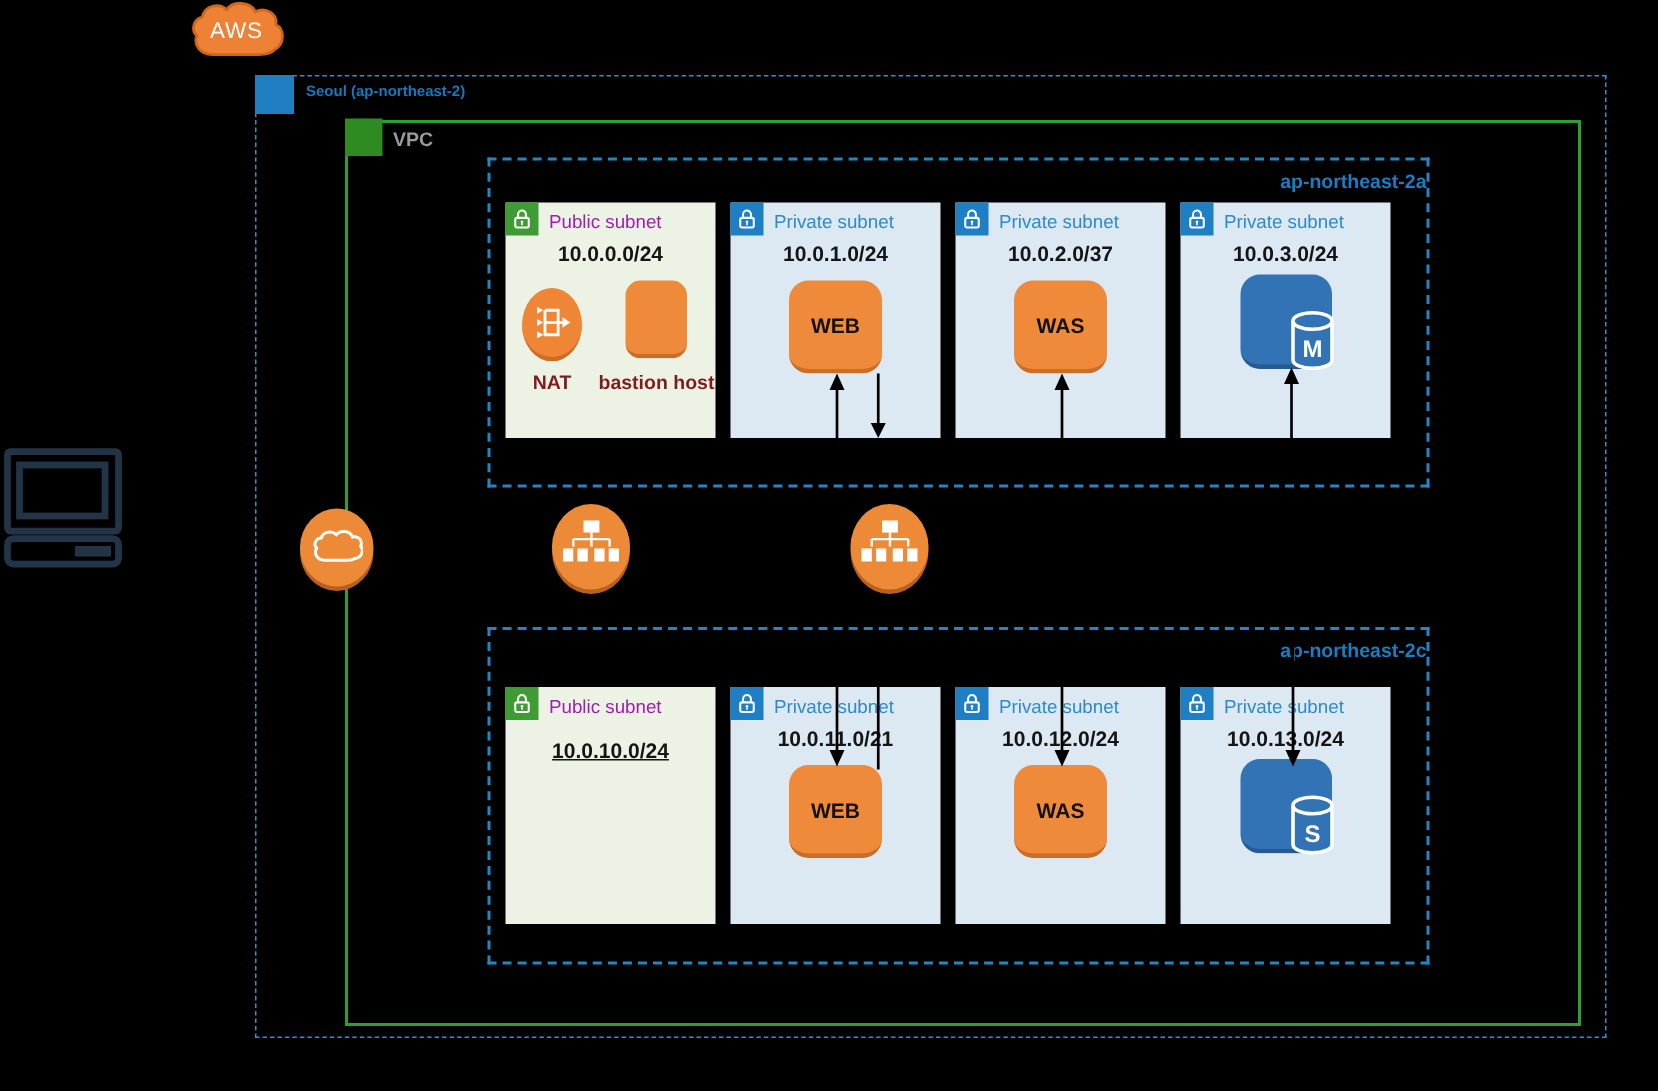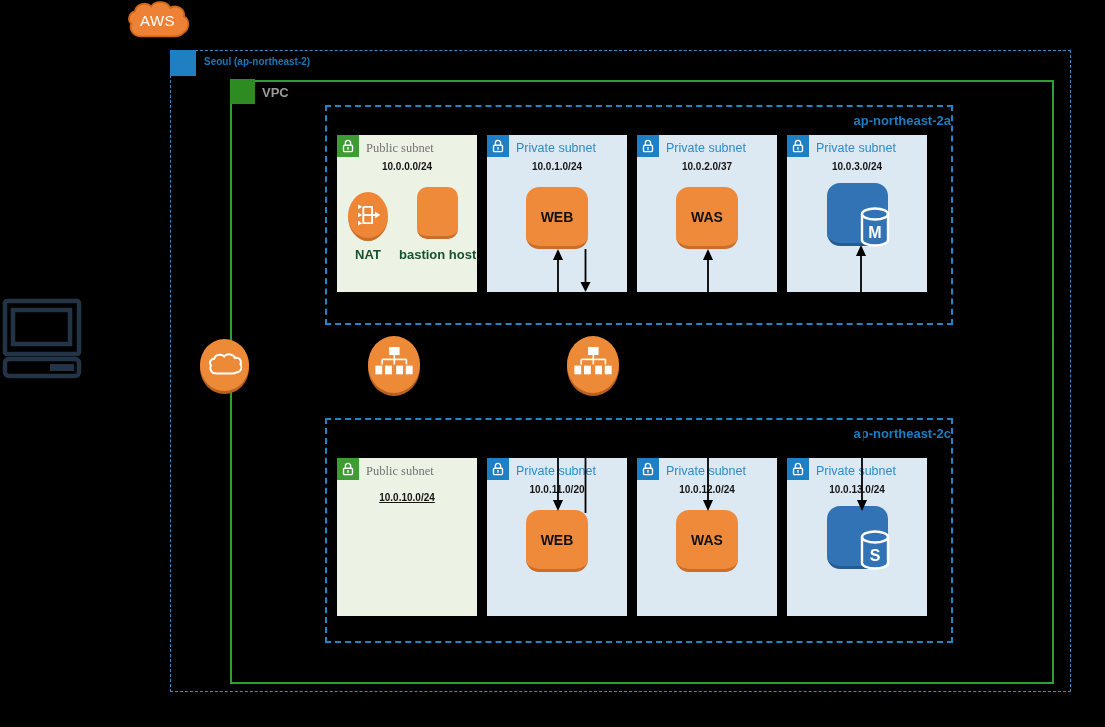--- a/index.html
+++ b/index.html
@@ -25,33 +25,33 @@
   .subnet{width:140px;}
   .sn-a{top:135px;height:157px;}
   .sn-c{top:458px;height:158px;}
   .public{background:#edf3e4;}
   .private{background:#dce8f2;}
   .badge{left:0;top:0;width:22px;height:22px;}
   .badge.g{background:#3f9c35;}
   .badge.b{background:#1f7fc4;}
   .badge svg{display:block;margin:2px auto 0;}
   .sn-title{left:29px;top:6px;font-size:12.5px;white-space:nowrap;}
-  .sn-title.g{color:#737373;font-family:Liberation Serif, serif;}
+  .sn-title.g{color:#a21caf;}
   .sn-title.b{color:#2e8bc8;}
-  .cidr{left:0;top:26px;width:100%;text-align:center;font-size:10px;font-weight:bold;color:#151515;}
+  .cidr{left:0;top:26px;width:100%;text-align:center;font-size:14px;font-weight:bold;color:#151515;}
   .cidr-low{top:34px;text-decoration:underline;}
 
   
   .srv{left:39px;top:52px;width:62px;height:59px;background:#ef8a3b;border-bottom:3px solid #c96d28;
        border-radius:13px;display:flex;align-items:center;justify-content:center;
        color:#111;font-size:14px;font-weight:bold;}
   .bastion{left:80px;top:52px;width:41px;height:49px;background:#ef8a3b;border-bottom:3px solid #c96d28;border-radius:10px;}
   .nat{left:11px;top:57px;width:40px;height:46px;background:#ee8636;border-bottom:3px solid #c96d28;border-radius:50%;
        display:flex;align-items:center;justify-content:center;}
-  .node-label{top:112px;font-size:13px;font-weight:bold;color:#14532d;white-space:nowrap;text-align:center;}
+  .node-label{top:112px;font-size:13px;font-weight:bold;color:#7f1d1d;white-space:nowrap;text-align:center;}
   .nat-label{left:0;width:62px;}
   .bastion-label{left:62px;width:76px;}
   .db{left:40px;top:48px;width:61px;height:60px;background:#3273b5;border-bottom:3px solid #265a90;border-radius:13px;}
   .db .cyl{position:absolute;right:-4px;bottom:-4px;}
 
   
   .igw{left:200px;top:339px;width:49px;height:52px;background:#ec8a38;border-radius:50%;
        box-shadow:0 3px 0 #b8601e;display:flex;align-items:center;justify-content:center;}
   .elb{width:52px;height:57px;background:#ec8a38;border-radius:50%;box-shadow:0 3px 0 #b8601e;
        display:flex;align-items:center;justify-content:center;}
@@ -183,21 +183,21 @@
   <div class="abs subnet sn-c private" style="left:487px;">
     <div class="abs badge b">
       <svg width="18" height="18" viewBox="0 0 24 24">
           <path d="M8.5 11 V8 a3.5 3.5 0 0 1 7 0 v3" stroke="#fff" fill="none" stroke-width="1.8"></path>
           <rect x="6" y="11" width="12" height="8.5" rx="1.5" stroke="#fff" fill="none" stroke-width="1.8"></rect>
           <circle cx="12" cy="14.5" r="1.2" fill="#fff"></circle>
           <line x1="12" y1="15.5" x2="12" y2="17.5" stroke="#fff" stroke-width="1.4"></line>
         </svg>
     </div>
     <div class="abs sn-title b">Private subnet</div>
-    <div class="abs cidr">10.0.11.0/20</div>
+    <div class="abs cidr">10.0.11.0/21</div>
     <div class="abs srv">WEB</div>
   </div>
 
   <div class="abs subnet sn-c private" style="left:637px;">
     <div class="abs badge b">
       <svg width="18" height="18" viewBox="0 0 24 24">
           <path d="M8.5 11 V8 a3.5 3.5 0 0 1 7 0 v3" stroke="#fff" fill="none" stroke-width="1.8"></path>
           <rect x="6" y="11" width="12" height="8.5" rx="1.5" stroke="#fff" fill="none" stroke-width="1.8"></rect>
           <circle cx="12" cy="14.5" r="1.2" fill="#fff"></circle>
           <line x1="12" y1="15.5" x2="12" y2="17.5" stroke="#fff" stroke-width="1.4"></line>

